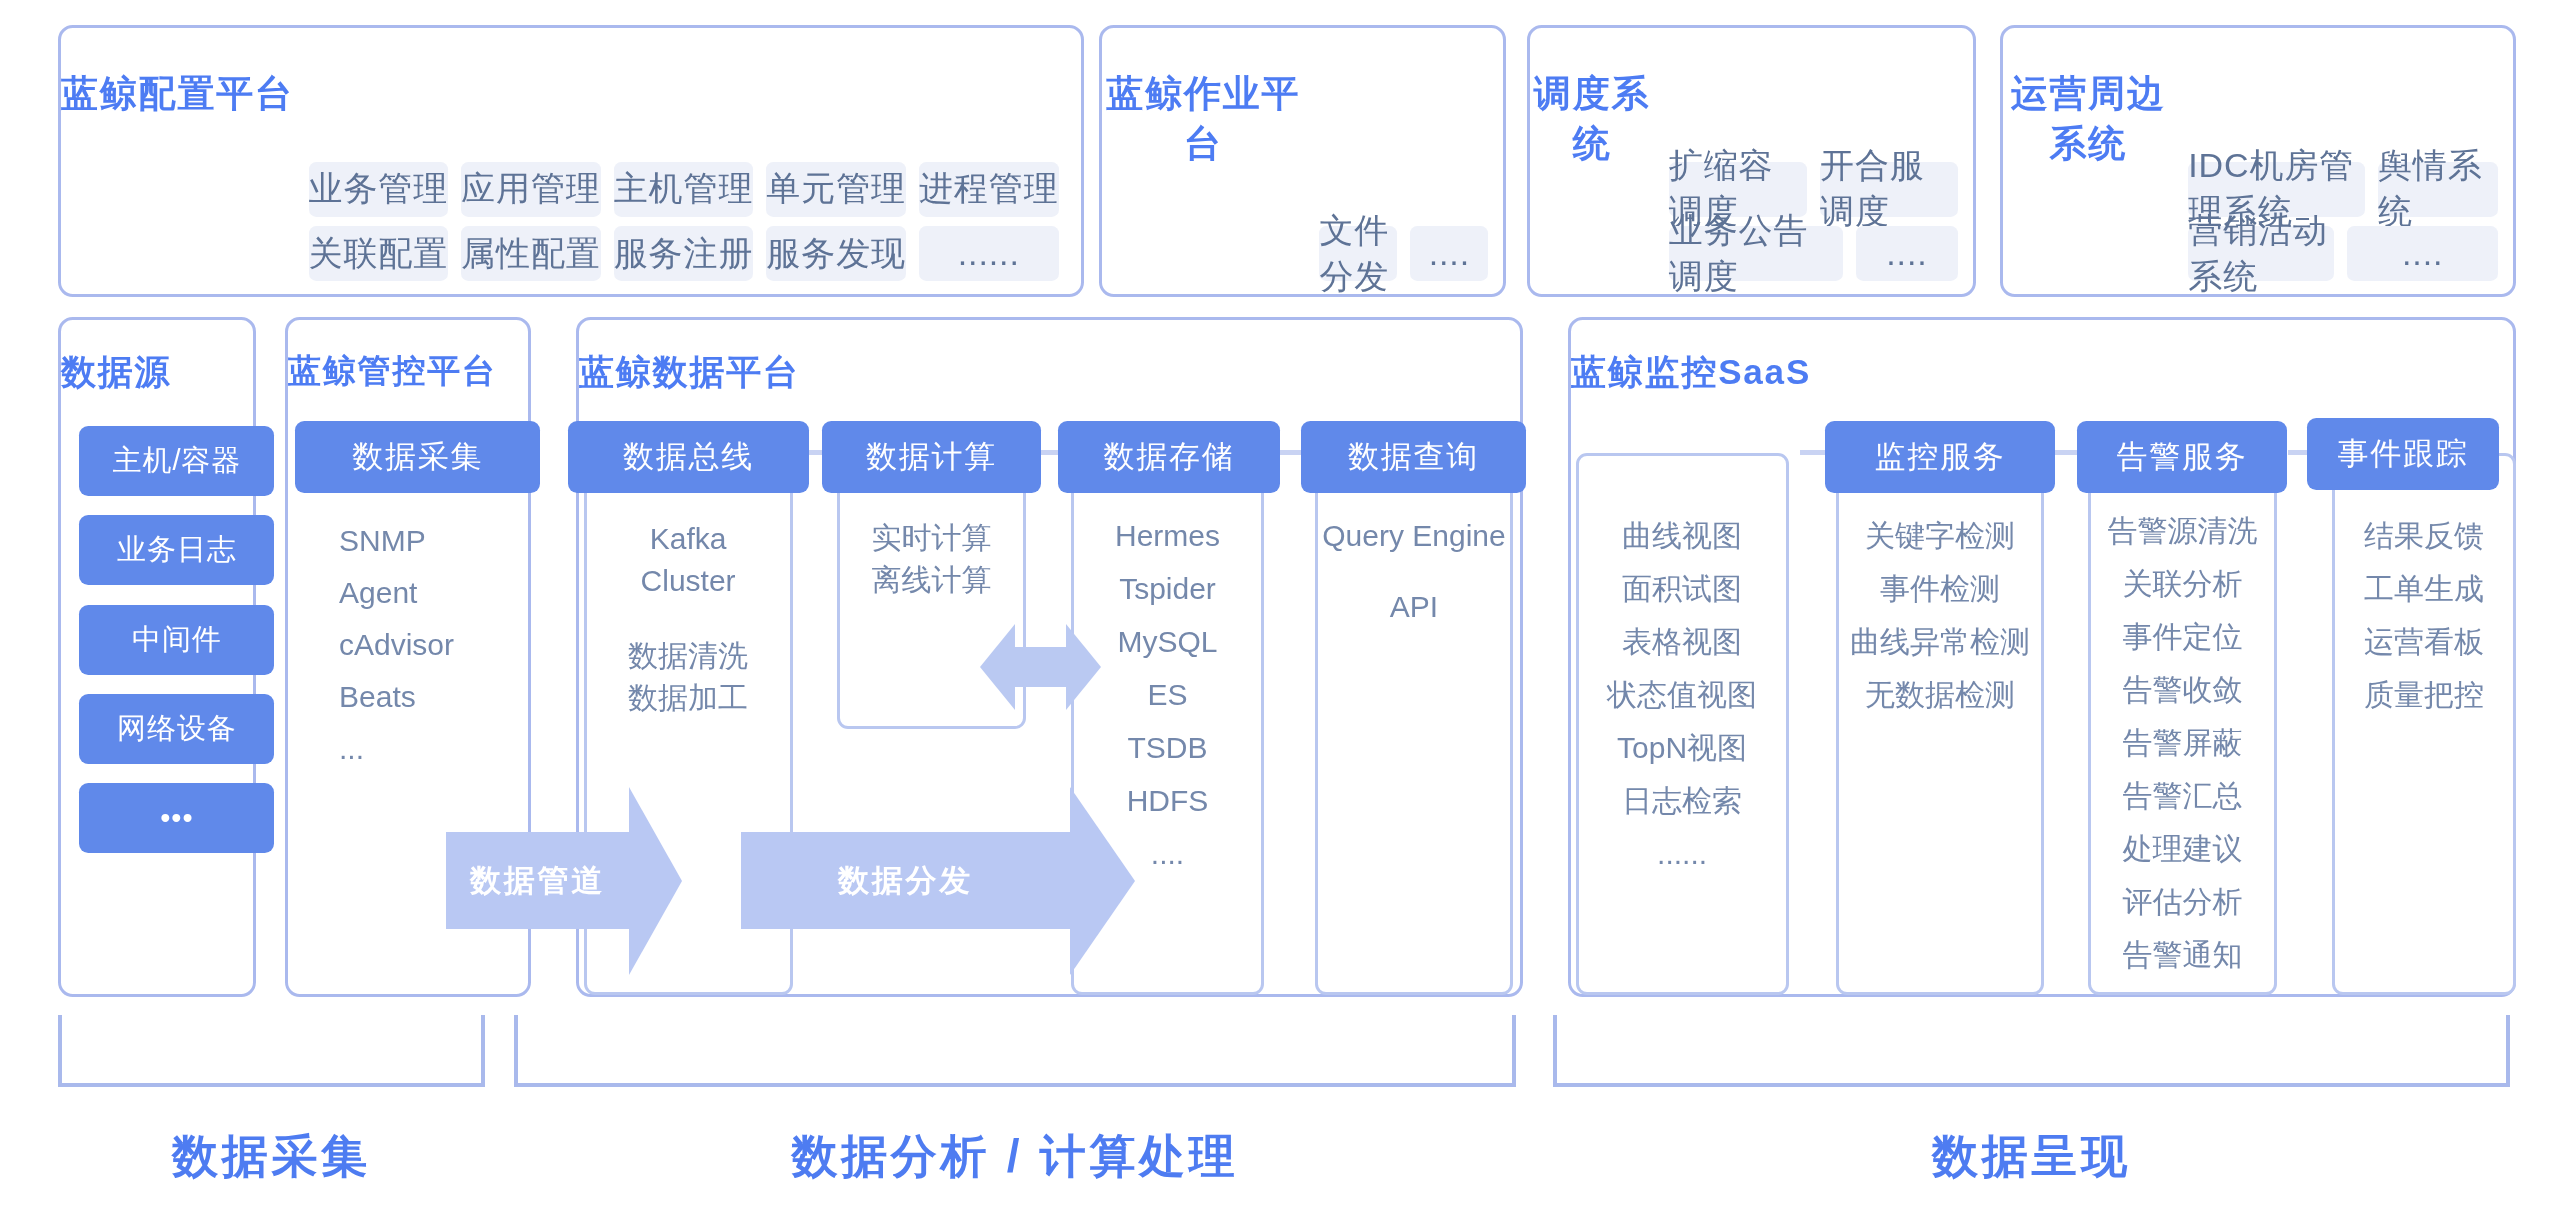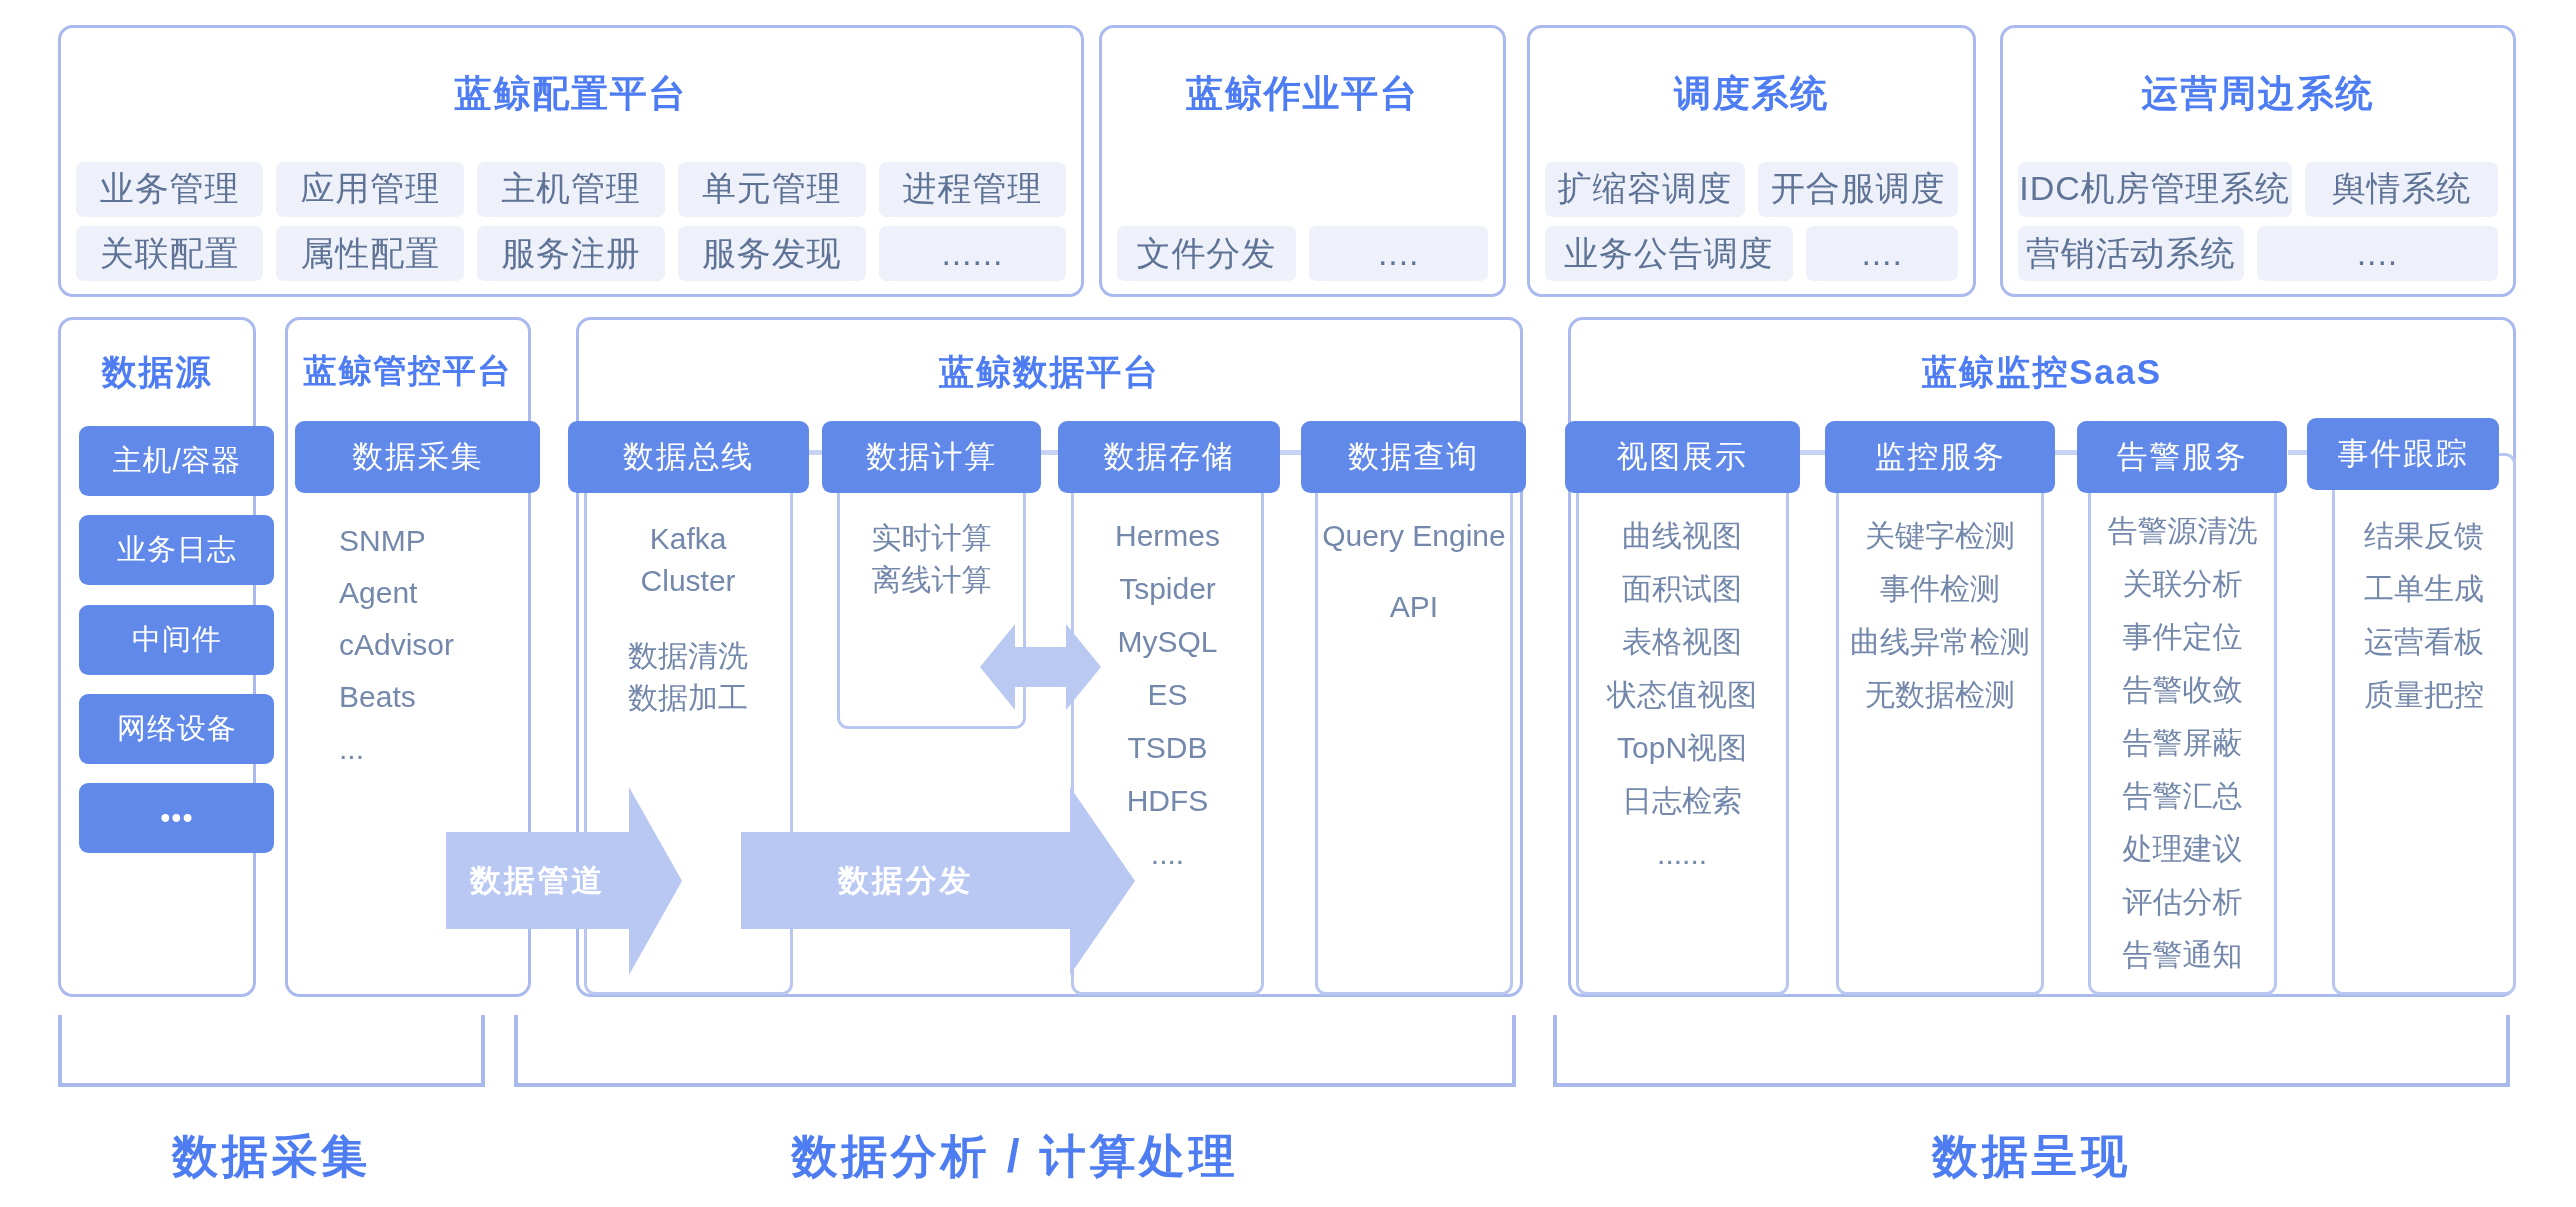--- a/index.html
+++ b/index.html
@@ -1,20 +1,20 @@
 <!DOCTYPE html>
 <html style="font-size:14.7px"><head>
 <meta charset="utf-8">
 <style>
   html,body{margin:0;padding:0;background:#ffffff;}
   body{width:2576px;height:1207px;position:relative;font-family:"Liberation Sans","DejaVu Sans",sans-serif;overflow:hidden;}
   .canvas{position:absolute;left:0;top:0;width:2576px;height:1207px;background:#ffffff;}
 
   
-  .outer-box{position:absolute;background:#ffffff;border:3.7px solid #aab9ee;border-radius:14.7px;box-sizing:border-box;display:flex;flex-direction:column;}
+  .outer-box{position:absolute;background:#ffffff;border:3.7px solid #aab9ee;border-radius:14.7px;box-sizing:border-box;display:flex;flex-direction:row;}
   .outer-title{text-align:center;font-size:37px;font-weight:bold;color:#4d7cf3;margin-top:41px;letter-spacing:1.8px;}
   .mid-title{text-align:center;font-size:35px;font-weight:bold;color:#4d7cf3;margin-top:29px;letter-spacing:1.8px;}
 
   
   .tag-rows{margin-top:auto;display:flex;flex-direction:column;gap:9.2px;padding:0 14.7px 13px;}
   .tag-row{display:flex;gap:13px;}
   .tag{flex:1;height:55px;background:#eef1f9;border-radius:7.3px;display:flex;align-items:center;justify-content:center;font-size:34px;color:#5e7396;letter-spacing:0.9px;}
 
   
   .sub-header{position:absolute;height:72px;background:#6089ea;border-radius:9.2px;display:flex;align-items:center;justify-content:center;color:#ffffff;font-size:31px;letter-spacing:1.8px;z-index:3;}
@@ -227,21 +227,20 @@
           <div class="body-item">工单生成</div>
           <div class="body-item">运营看板</div>
           <div class="body-item">质量把控</div>
         </div>
     </div>
 
     <div class="connector" style="left:229px;top:130px;width:25px;"></div>
     <div class="connector" style="left:483px;top:130px;width:23px;"></div>
     <div class="connector" style="left:717px;top:130px;width:19.3px;"></div>
 
-    <div class="sub-header" style="left:-6.4px;top:101px;width:235px;">视图展示</div>
     <div class="sub-header" style="left:254px;top:101px;width:230px;">监控服务</div>
     <div class="sub-header" style="left:506px;top:101px;width:210px;">告警服务</div>
     <div class="sub-header" style="left:736px;top:98px;width:192px;">事件跟踪</div>
   </div>
 
   <div class="flow-arrow" style="left:446px;top:787px;width:236px;height:187px;">
     <div class="abody" style="width:183px;">数据管道</div>
     <div class="ahead" style="left:183px;"></div>
   </div>
   <div class="flow-arrow" style="left:741px;top:787px;width:394px;height:187px;">

